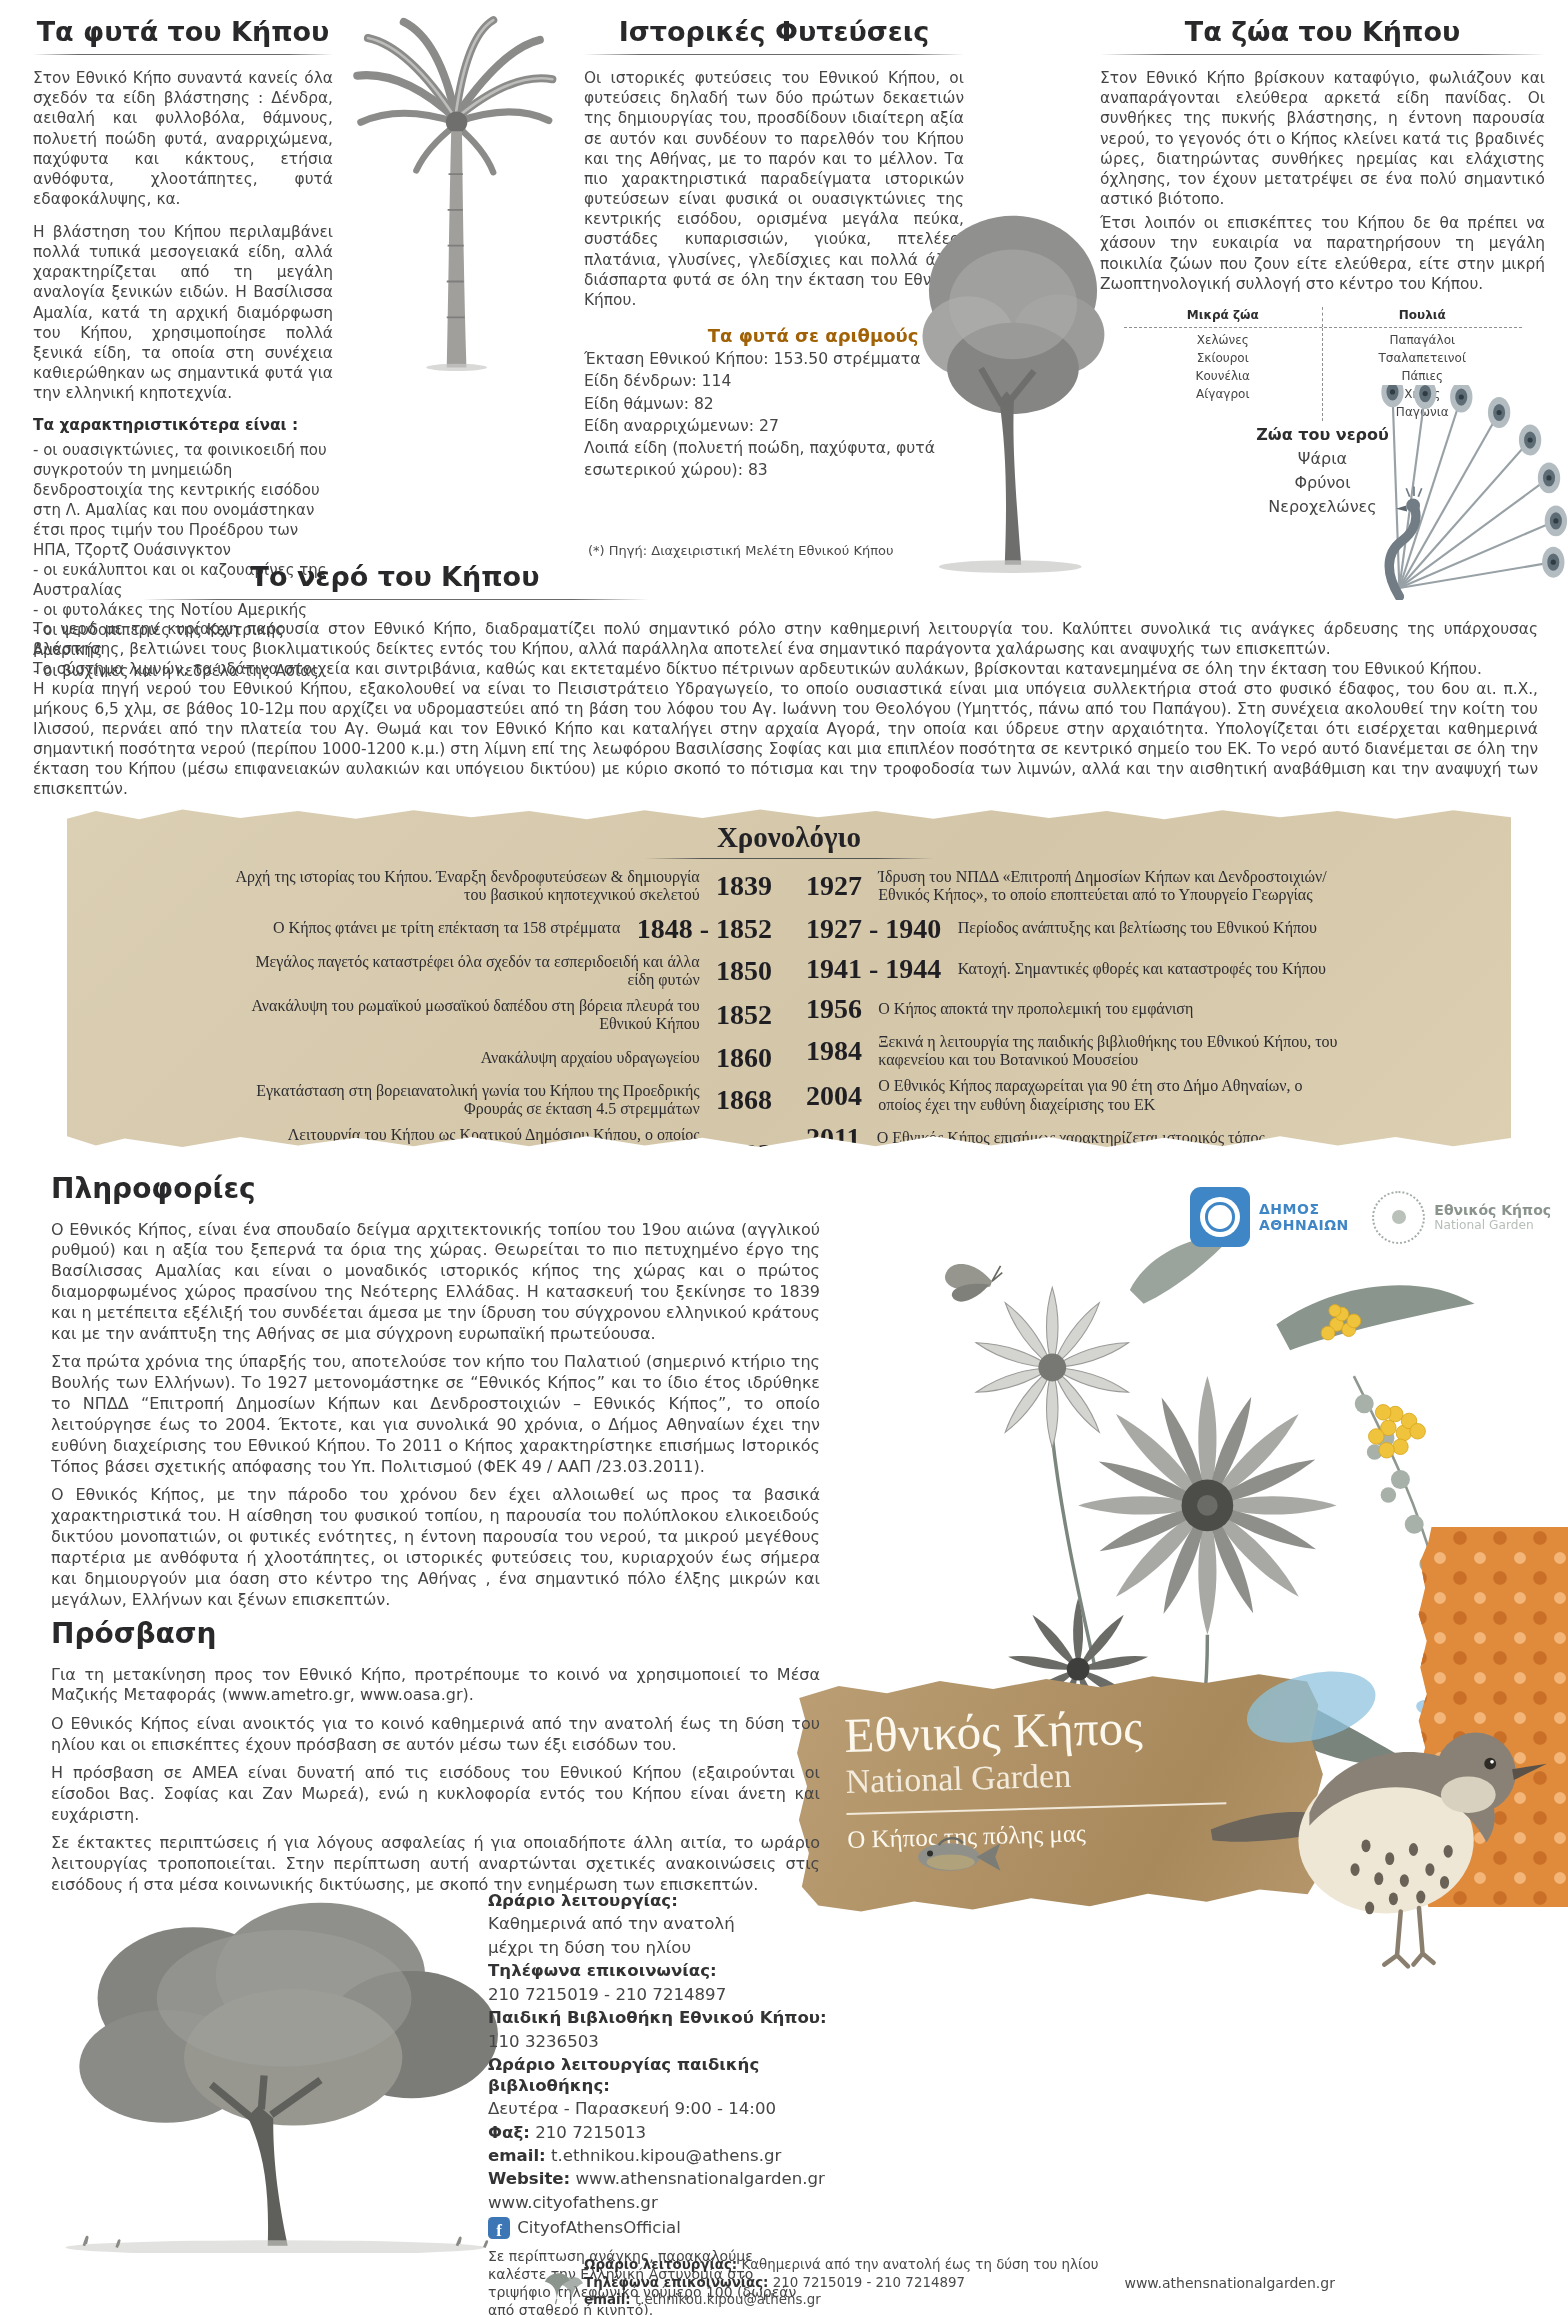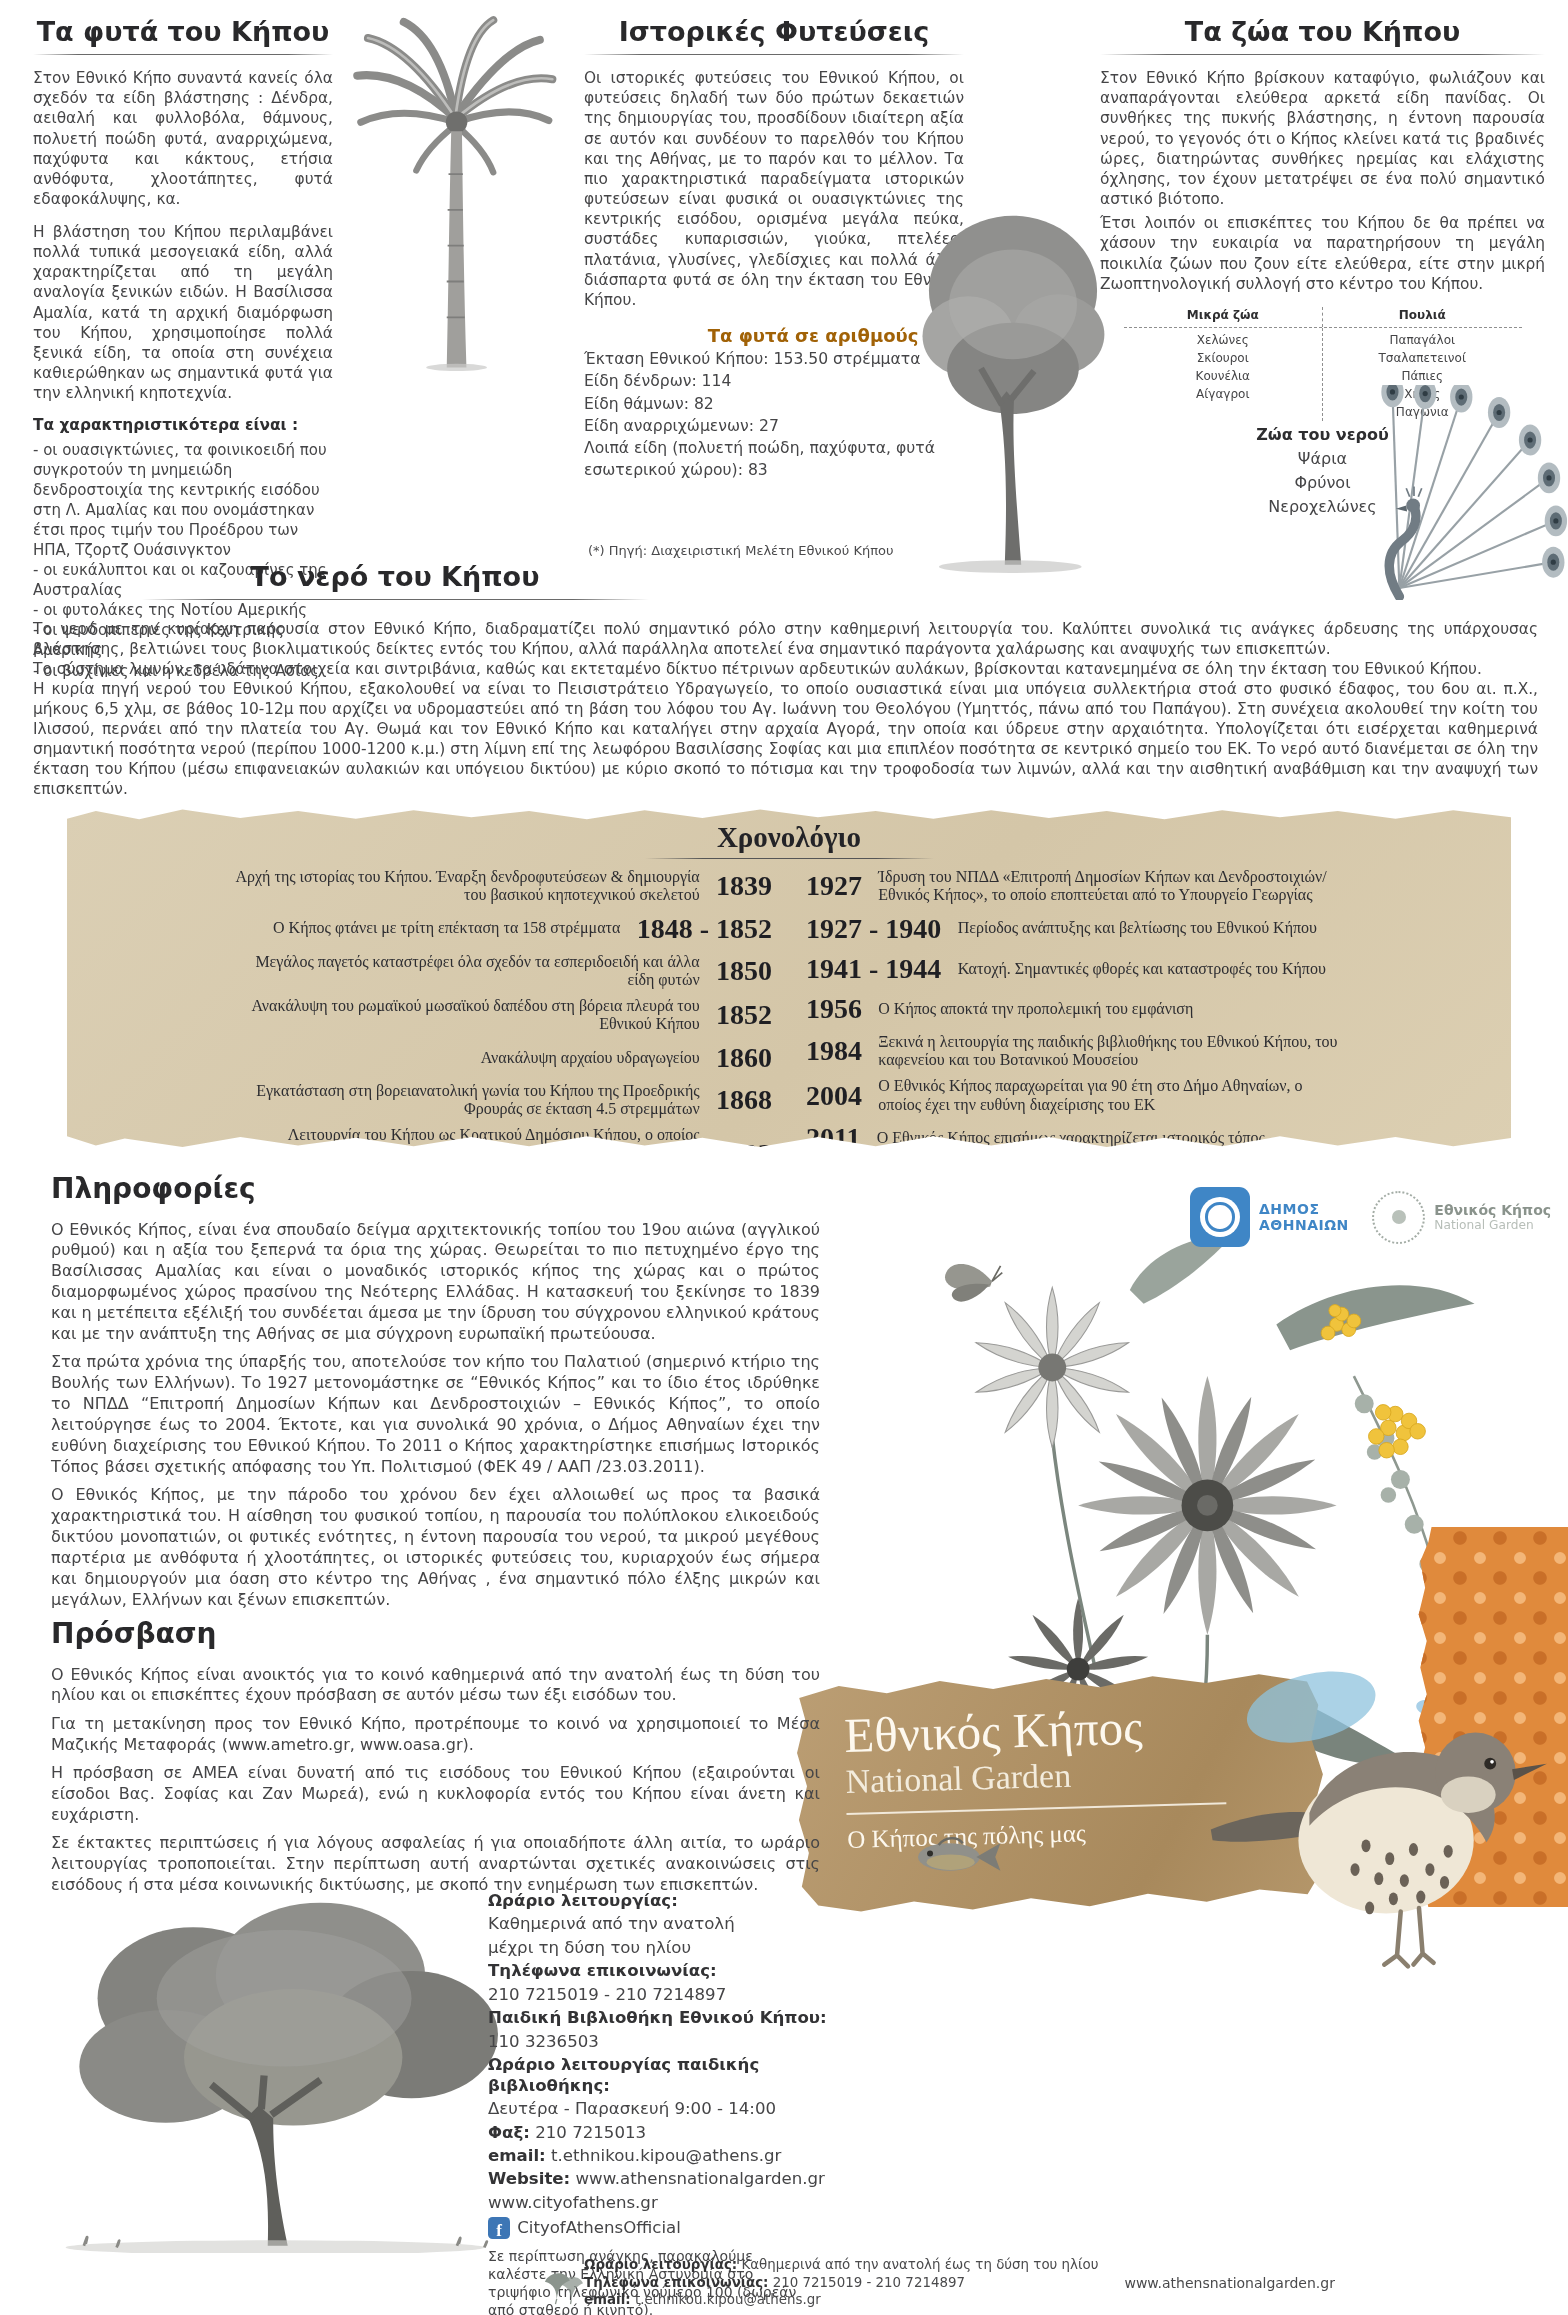--- a/index.html
+++ b/index.html
@@ -346,22 +346,22 @@
 
   <div class="info">
     <div class="sec-head">Πληροφορίες</div>
     <p>Ο Εθνικός Κήπος, είναι ένα σπουδαίο δείγμα  αρχιτεκτονικής τοπίου του 19ου αιώνα (αγγλικού ρυθμού)  και η αξία του ξεπερνά τα όρια της χώρας. Θεωρείται το πιο πετυχημένο έργο της Βασίλισσας Αμαλίας και είναι  ο μοναδικός ιστορικός κήπος της χώρας και  ο πρώτος διαμορφωμένος χώρος πρασίνου της Νεότερης Ελλάδας. Η κατασκευή του  ξεκίνησε το 1839 και η μετέπειτα εξέλιξή του  συνδέεται άμεσα με την ίδρυση του σύγχρονου ελληνικού κράτους και με την ανάπτυξη της Αθήνας σε μια  σύγχρονη ευρωπαϊκή πρωτεύουσα.</p>
     <p>Στα πρώτα χρόνια της ύπαρξής του, αποτελούσε τον κήπο του Παλατιού (σημερινό κτήριο της Βουλής  των Ελλήνων). Το  1927 μετονομάστηκε σε “Εθνικός Κήπος” και το ίδιο έτος  ιδρύθηκε το ΝΠΔΔ “Επιτροπή Δημοσίων Κήπων και Δενδροστοιχιών – Εθνικός Κήπος”, το οποίο λειτούργησε έως το  2004. Έκτοτε, και  για συνολικά  90 χρόνια,   ο Δήμος Αθηναίων έχει την ευθύνη διαχείρισης του Εθνικού Κήπου. Το 2011 ο Κήπος χαρακτηρίστηκε επισήμως Ιστορικός Τόπος βάσει σχετικής απόφασης του Υπ. Πολιτισμού (ΦΕΚ 49 / ΑΑΠ /23.03.2011).</p>
     <p>Ο Εθνικός  Κήπος,  με την πάροδο του χρόνου δεν έχει αλλοιωθεί ως προς  τα βασικά χαρακτηριστικά του. Η αίσθηση του φυσικού τοπίου, η  παρουσία του πολύπλοκου ελικοειδούς δικτύου μονοπατιών, οι φυτικές ενότητες, η έντονη παρουσία του νερού, τα μικρού μεγέθους παρτέρια με ανθόφυτα ή χλοοτάπητες, οι ιστορικές φυτεύσεις του, κυριαρχούν έως σήμερα και δημιουργούν  μια όαση στο κέντρο της Αθήνας , ένα σημαντικό πόλο έλξης μικρών και μεγάλων, Ελλήνων και ξένων επισκεπτών.</p>
   </div>
 
   <div class="access">
     <div class="sec-head">Πρόσβαση</div>
+    <p>Για τη μετακίνηση προς τον Εθνικό Κήπο, προτρέπουμε το κοινό να χρησιμοποιεί το Μέσα Μαζικής Μεταφοράς (www.ametro.gr, www.oasa.gr).</p>
     <p>Ο  Εθνικός Κήπος είναι ανοικτός για το κοινό καθημερινά από την ανατολή έως τη δύση του ηλίου και οι επισκέπτες έχουν πρόσβαση σε αυτόν μέσω των έξι εισόδων του.</p>
-    <p>Για τη μετακίνηση προς τον Εθνικό Κήπο, προτρέπουμε το κοινό να χρησιμοποιεί το Μέσα Μαζικής Μεταφοράς (www.ametro.gr, www.oasa.gr).</p>
     <p>Η πρόσβαση σε ΑΜΕΑ  είναι δυνατή από τις εισόδους του Εθνικού Κήπου (εξαιρούνται οι είσοδοι Βας. Σοφίας και Ζαν Μωρεά), ενώ η κυκλοφορία εντός του Κήπου είναι άνετη και ευχάριστη.</p>
     <p>Σε έκτακτες περιπτώσεις ή για λόγους ασφαλείας ή για οποιαδήποτε άλλη αιτία, το ωράριο λειτουργίας   τροποποιείται. Στην περίπτωση αυτή αναρτώνται σχετικές ανακοινώσεις στις εισόδους ή στα μέσα κοινωνικής δικτύωσης, με σκοπό την ενημέρωση των επισκεπτών.</p>
   </div>
 
   <div class="logos">
     <div class="logo-athens">
       <div class="logo-athens-box">
           <div class="logo-athens-circle"></div>
         </div>
       <div class="logo-athens-text">

